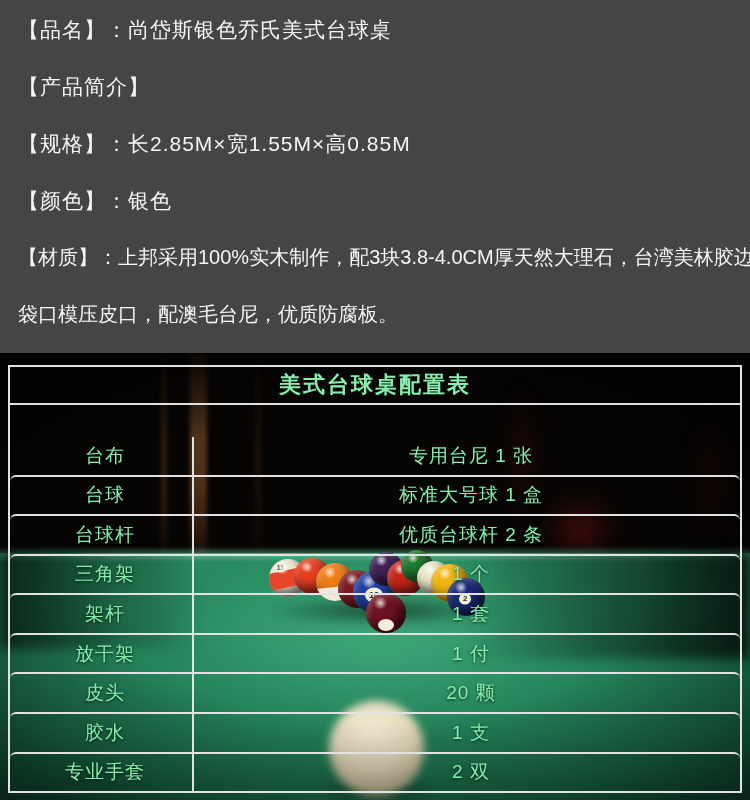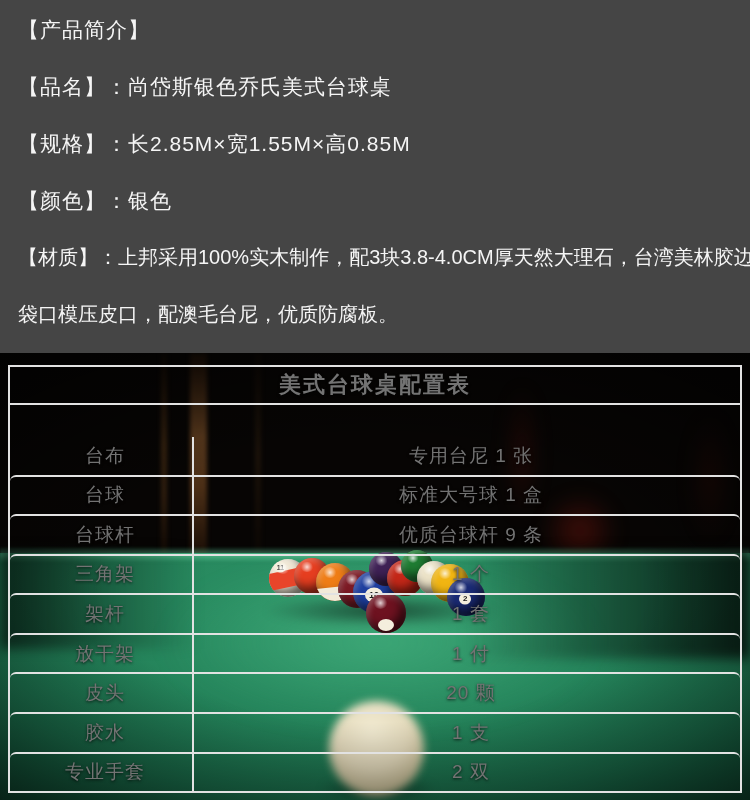--- a/index.html
+++ b/index.html
@@ -50,38 +50,38 @@
     background:radial-gradient(ellipse, rgba(0,0,0,.5) 0%, rgba(0,0,0,0) 70%); filter:blur(5px); }
   .cue-ball { position:absolute; left:329px; top:348px; width:95px; height:95px; border-radius:50%; filter:blur(4px);
     background:radial-gradient(circle at 45% 32%, #f2ebd2 0%, #e4dabc 45%, #c4b992 75%, #9e9470 100%); }
 
   .vignette { position:absolute; inset:0;
     background:radial-gradient(ellipse 80% 68% at 50% 52%, rgba(0,0,0,0) 45%, rgba(0,0,0,.32) 72%, rgba(0,0,0,.72) 100%); }
 
   
   .cfg-table { position:absolute; left:8px; top:12px; width:734px; height:428px;
     border:2px solid var(--border-c,#e2e2e2); display:flex; flex-direction:column;
-    color:#737373; text-shadow:0 1px 3px rgba(0,0,0,.75);gap:32px; }
+    color:#86efac; text-shadow:0 1px 3px rgba(0,0,0,.75);gap:32px; }
   .cfg-header { height:38px; flex:0 0 38px; border-bottom:2px solid var(--border-c,#e2e2e2);
     display:flex; align-items:center; justify-content:center; font-size:22px; font-weight:bold; letter-spacing:2px; }
   .cfg-rows { flex:1; display:flex; flex-direction:column; }
   .cfg-row { flex:1; display:flex; }
   .cfg-row + .cfg-row { border-top:2px solid var(--border-c,#e2e2e2);border-radius:6px; }
   .cell { display:flex; align-items:center; justify-content:center; font-size:19px; letter-spacing:1px;padding-left:8px; }
   .cell.item { flex:0 0 184px; border-right:2px solid var(--border-c,#e2e2e2); }
   .cell.value { flex:1; }
 </style>
 </head>
 <body>
 
 <div class="page">
 
   <div class="top-section">
+    <div class="intro-line">【品名】：尚岱斯银色乔氏美式台球桌</div>
     <div class="intro-line">【产品简介】</div>
-    <div class="intro-line">【品名】：尚岱斯银色乔氏美式台球桌</div>
     <div class="intro-line">【规格】：长2.85M×宽1.55M×高0.85M</div>
     <div class="intro-line">【颜色】：银色</div>
     <div class="intro-line material">【材质】：上邦采用100%实木制作，配3块3.8-4.0CM厚天然大理石，台湾美林胶边，</div>
     <div class="intro-line material">袋口模压皮口，配澳毛台尼，优质防腐板。</div>
   </div>
 
   <div class="photo-section">
     <div class="streak s1"></div>
     <div class="streak s2"></div>
     <div class="streak s3"></div>
@@ -133,21 +133,21 @@
           <div class="cfg-row">
             <div class="cell item">台布</div>
             <div class="cell value">专用台尼 1 张</div>
           </div>
           <div class="cfg-row">
             <div class="cell item">台球</div>
             <div class="cell value">标准大号球 1 盒</div>
           </div>
           <div class="cfg-row">
             <div class="cell item">台球杆</div>
-            <div class="cell value">优质台球杆 9 条</div>
+            <div class="cell value">优质台球杆 2 条</div>
           </div>
           <div class="cfg-row">
             <div class="cell item">三角架</div>
             <div class="cell value">1 个</div>
           </div>
           <div class="cfg-row">
             <div class="cell item">架杆</div>
             <div class="cell value">1 套</div>
           </div>
           <div class="cfg-row">

